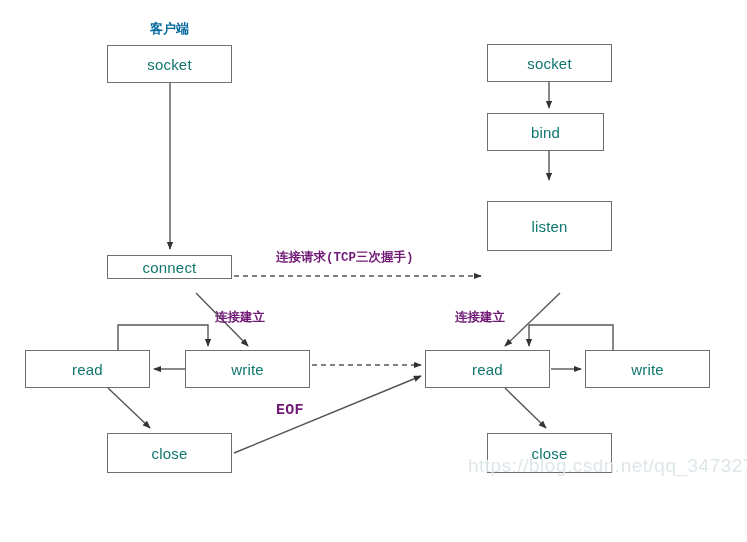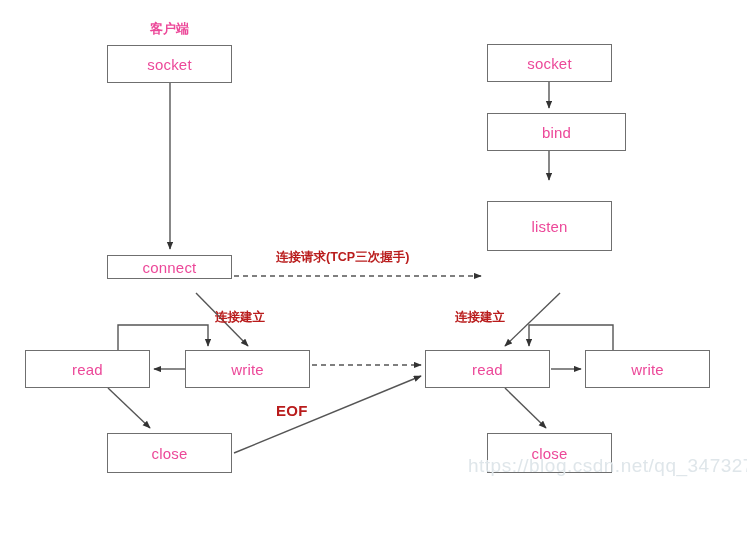--- a/index.html
+++ b/index.html
@@ -27,38 +27,38 @@
   .node-box {
     position: absolute;
     box-sizing: border-box;
     border: 1px solid #6f6f6f;
     background: #ffffff;
     display: flex;
     align-items: center;
     justify-content: center;
     font-family: "Liberation Sans", "DejaVu Sans", sans-serif;
     font-size: 15px;
-    color: #ec4899;
+    color: #0f766e;
     letter-spacing: 0.2px;
   }
   .col-title {
     position: absolute;
     font-family: "Liberation Sans", "DejaVu Sans", sans-serif;
     font-size: 13px;
     font-weight: bold;
-    color: #ec4899;
+    color: #0369a1;
     text-align: center;
     white-space: nowrap;
   }
   .edge-label {
     position: absolute;
-    font-family: Liberation Sans, sans-serif;
+    font-family: Liberation Mono, monospace;
     font-size: 12.5px;
     font-weight: bold;
-    color: #b91c1c;
+    color: #701a75;
     white-space: nowrap;
   }
   .edge-label.plain {
     font-weight: bold;
     font-size: 15px;
     letter-spacing: 0.3px;
   }
   .watermark {
     position: absolute;
     font-family: "Liberation Sans", "DejaVu Sans", sans-serif;
@@ -162,21 +162,21 @@
 
   <div class="col-title" style="left:107px; top:20px; width:125px;">客户端</div>
 
   <div class="node-box" style="left:107px; top:45px; width:125px; height:38px;">socket</div>
   <div class="node-box" style="left:107px; top:255px; width:125px; height:24px;">connect</div>
   <div class="node-box" style="left:25px; top:350px; width:125px; height:38px;">read</div>
   <div class="node-box" style="left:185px; top:350px; width:125px; height:38px;">write</div>
   <div class="node-box" style="left:107px; top:433px; width:125px; height:40px;">close</div>
 
   <div class="node-box" style="left:487px; top:44px; width:125px; height:38px;">socket</div>
-  <div class="node-box" style="left:487px; top:113px; width:139px; height:38px;">bind</div>
+  <div class="node-box" style="left:487px; top:113px; width:117px; height:38px;">bind</div>
   <div class="node-box" style="left:487px; top:201px; width:125px; height:50px;">listen</div>
   <div class="node-box" style="left:425px; top:350px; width:125px; height:38px;">read</div>
   <div class="node-box" style="left:585px; top:350px; width:125px; height:38px;">write</div>
   <div class="node-box" style="left:487px; top:433px; width:125px; height:40px;">close</div>
 
   <div class="edge-label" style="left:276px; top:249px;">连接请求(TCP三次握手)</div>
   <div class="edge-label" style="left:215px; top:309px;">连接建立</div>
   <div class="edge-label" style="left:455px; top:309px;">连接建立</div>
   <div class="edge-label plain" style="left:276px; top:402px;">EOF</div>
 

